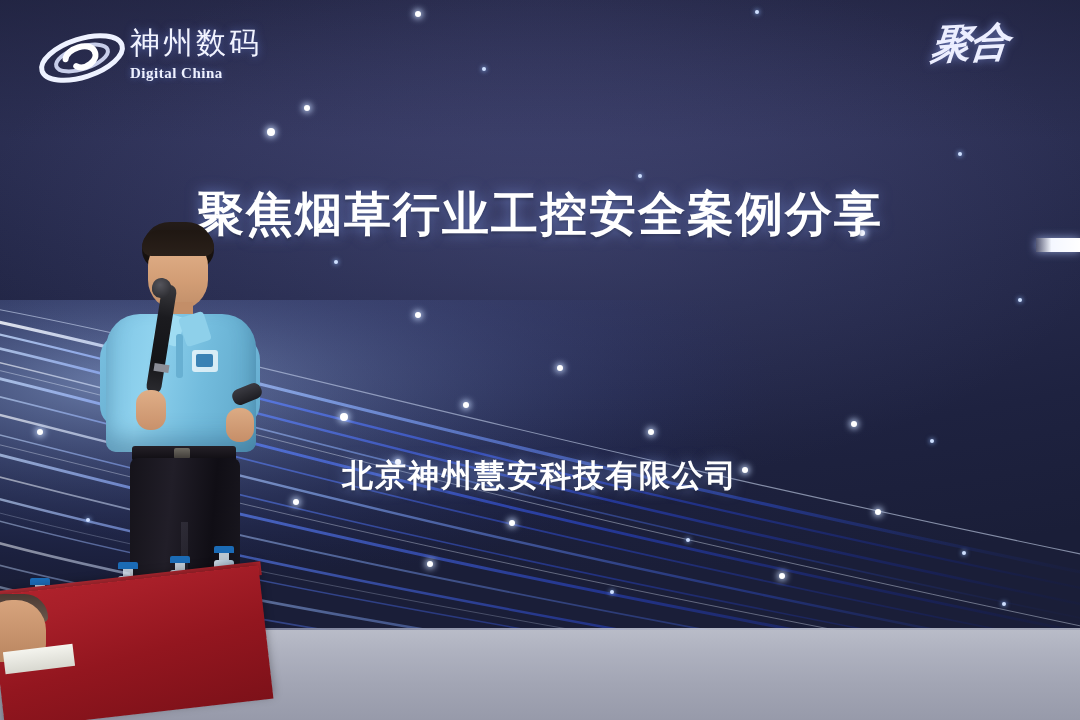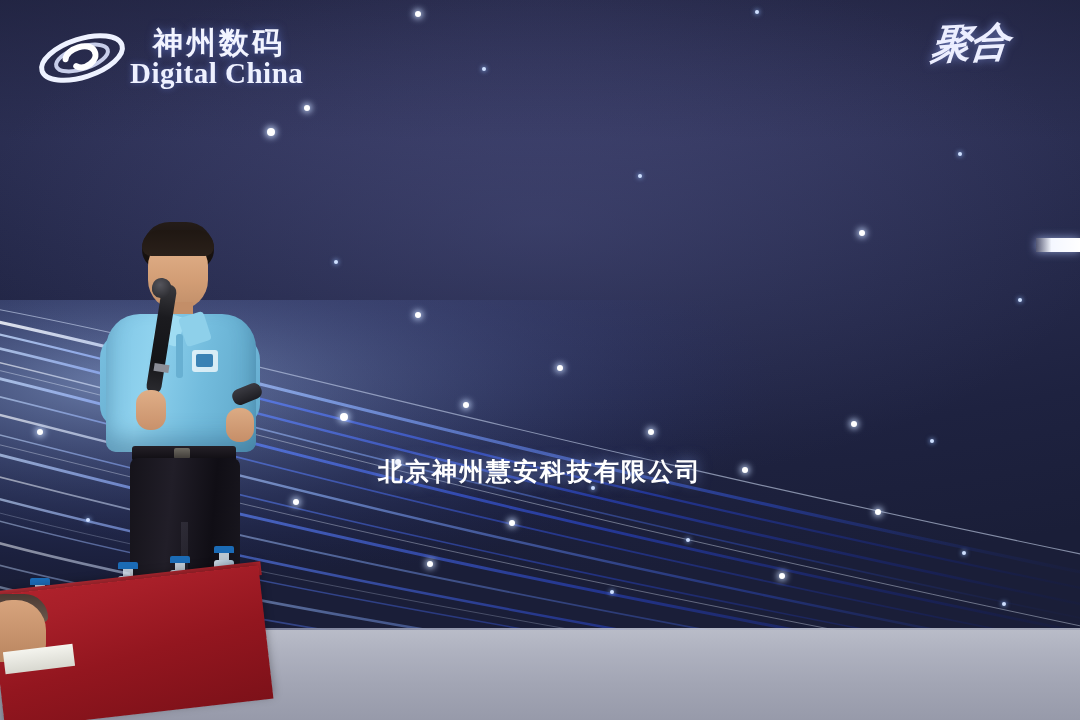--- a/index.html
+++ b/index.html
@@ -40,25 +40,25 @@
   }
   .particle.dim{background:#cfe0ff;box-shadow:0 0 4px 1px rgba(150,190,255,0.55);}
 
   
   #brand-logo{
     position:absolute;left:36px;top:14px;width:270px;height:92px;
   }
   #brand-mark{position:absolute;left:0;top:8px;width:92px;height:72px;}
   #brand-text{position:absolute;left:94px;top:12px;width:176px;}
   .brand-cn{
-    color:#f2f4ff;font-size:30px;font-weight:bold;letter-spacing:3px;
-    line-height:34px;text-shadow:0 0 8px rgba(120,150,255,0.55);margin-left:23px;
+    color:#f2f4ff;font-size:30px;font-weight:normal;letter-spacing:3px;
+    line-height:34px;text-shadow:0 0 8px rgba(120,150,255,0.55);
   }
   .brand-en{
-    color:#eef1ff;font-size:29px;font-weight:bold;letter-spacing:0.5px;
+    color:#eef1ff;font-size:15px;font-weight:bold;letter-spacing:0.5px;
     line-height:26px;font-family:"Liberation Serif","DejaVu Serif",serif;
     text-shadow:0 0 6px rgba(120,150,255,0.45);
   }
 
   
   #event-logo{position:absolute;right:20px;top:18px;width:268px;height:96px;text-align:right;}
   .event-cal{
     color:#eceeff;font-size:40px;font-weight:bold;
     font-family:"Liberation Serif","DejaVu Serif",serif;
     font-style:italic;letter-spacing:-2px;line-height:42px;
@@ -80,21 +80,21 @@
     text-shadow:0 0 14px rgba(140,170,255,0.55), 0 2px 3px rgba(0,0,0,0.35);
     white-space:nowrap;
   }
   #slide-date{
     position:absolute;left:0;right:0;top:350px;text-align:center;
     color:#ffffff;font-size:30px;font-weight:bold;letter-spacing:1px;
     text-shadow:0 0 12px rgba(140,170,255,0.5), 0 2px 3px rgba(0,0,0,0.3);
   }
   #slide-company{
     position:absolute;left:0;right:0;top:455px;text-align:center;
-    color:#ffffff;font-size:25px;font-weight:bold;letter-spacing:2px;
+    color:#ffffff;font-size:31px;font-weight:bold;letter-spacing:2px;
     text-shadow:0 0 14px rgba(150,180,255,0.6), 0 2px 3px rgba(0,0,0,0.3);
   }
   #edge-bar{
     position:absolute;right:0;top:238px;width:44px;height:14px;
     background:linear-gradient(90deg, rgba(255,255,255,0.2), #f4f7ff 35%, #ffffff);
     box-shadow:0 0 10px rgba(180,200,255,0.7);
   }
 
   
   #floor{
@@ -301,20 +301,21 @@
       <div id="brand-text">
         <div class="brand-cn">神州数码</div>
         <div class="brand-en">Digital China</div>
       </div>
     </div>
 
     <div id="event-logo">
       <div class="event-cal">聚合</div>
     </div>
 
+    <div id="slide-title">聚焦烟草行业工控安全案例分享</div>
     <div id="slide-company">北京神州慧安科技有限公司</div>
 
     <div id="edge-bar"></div>
   </div>
 
   <div id="floor-edge"></div>
   <div id="floor"></div>
 
   <div id="speaker">
     <div class="sp" id="sp-hair"></div>

